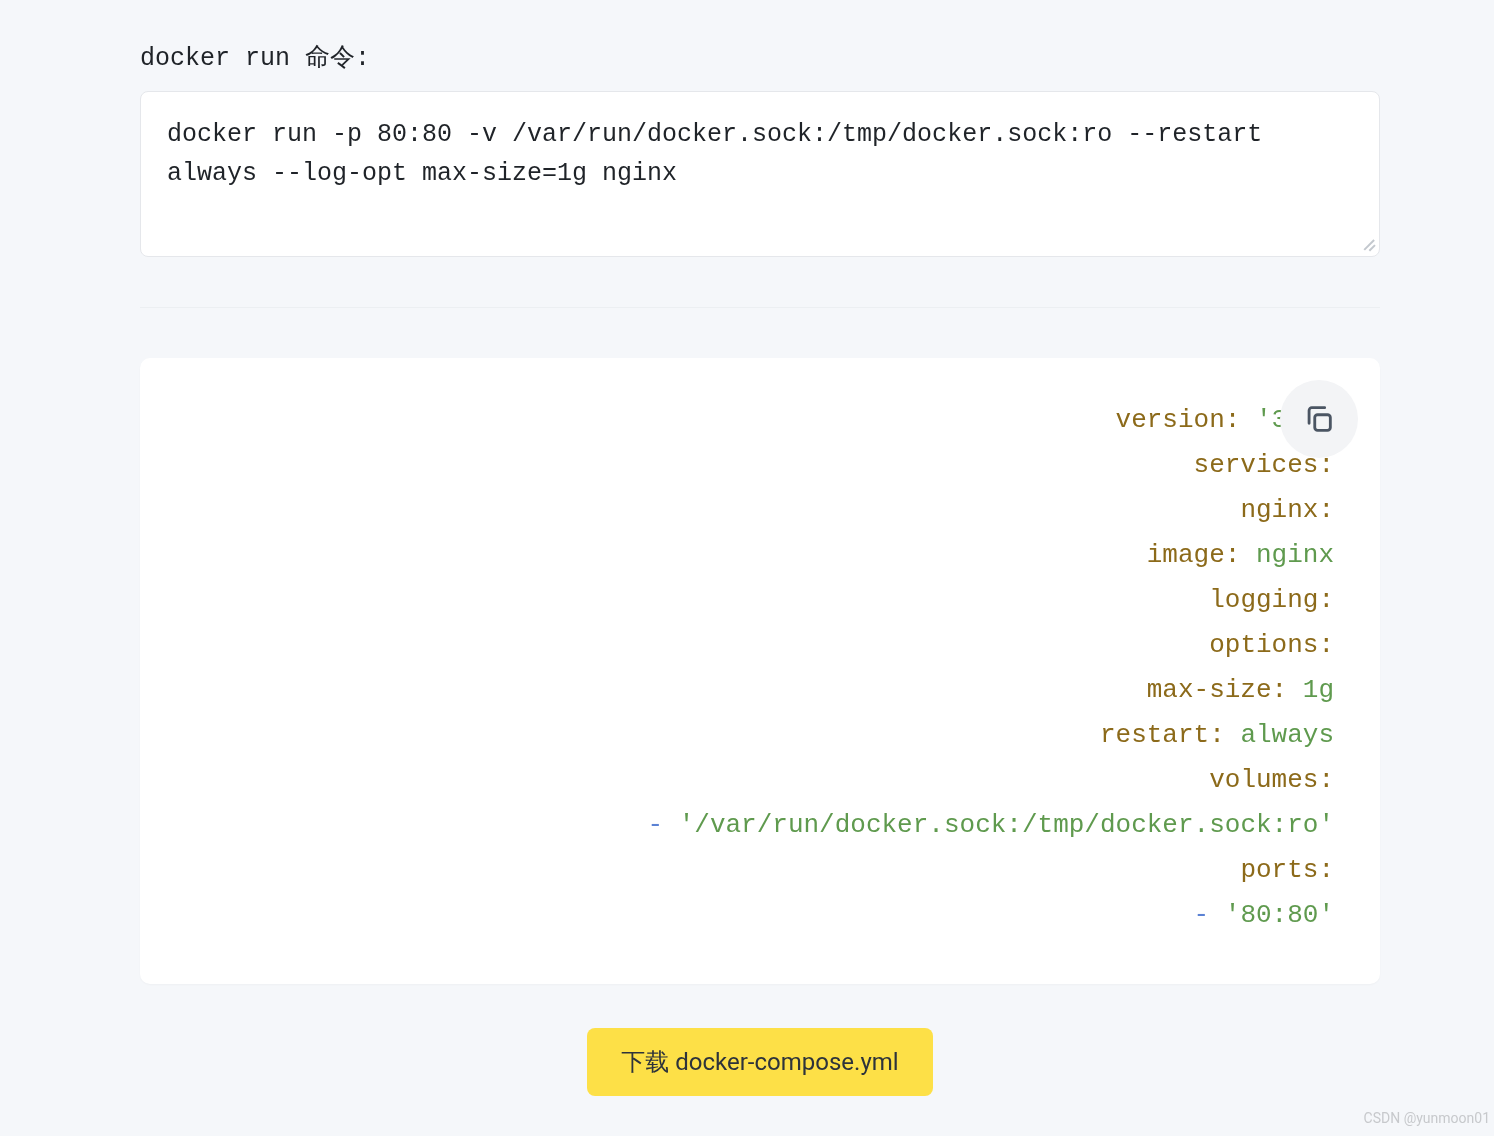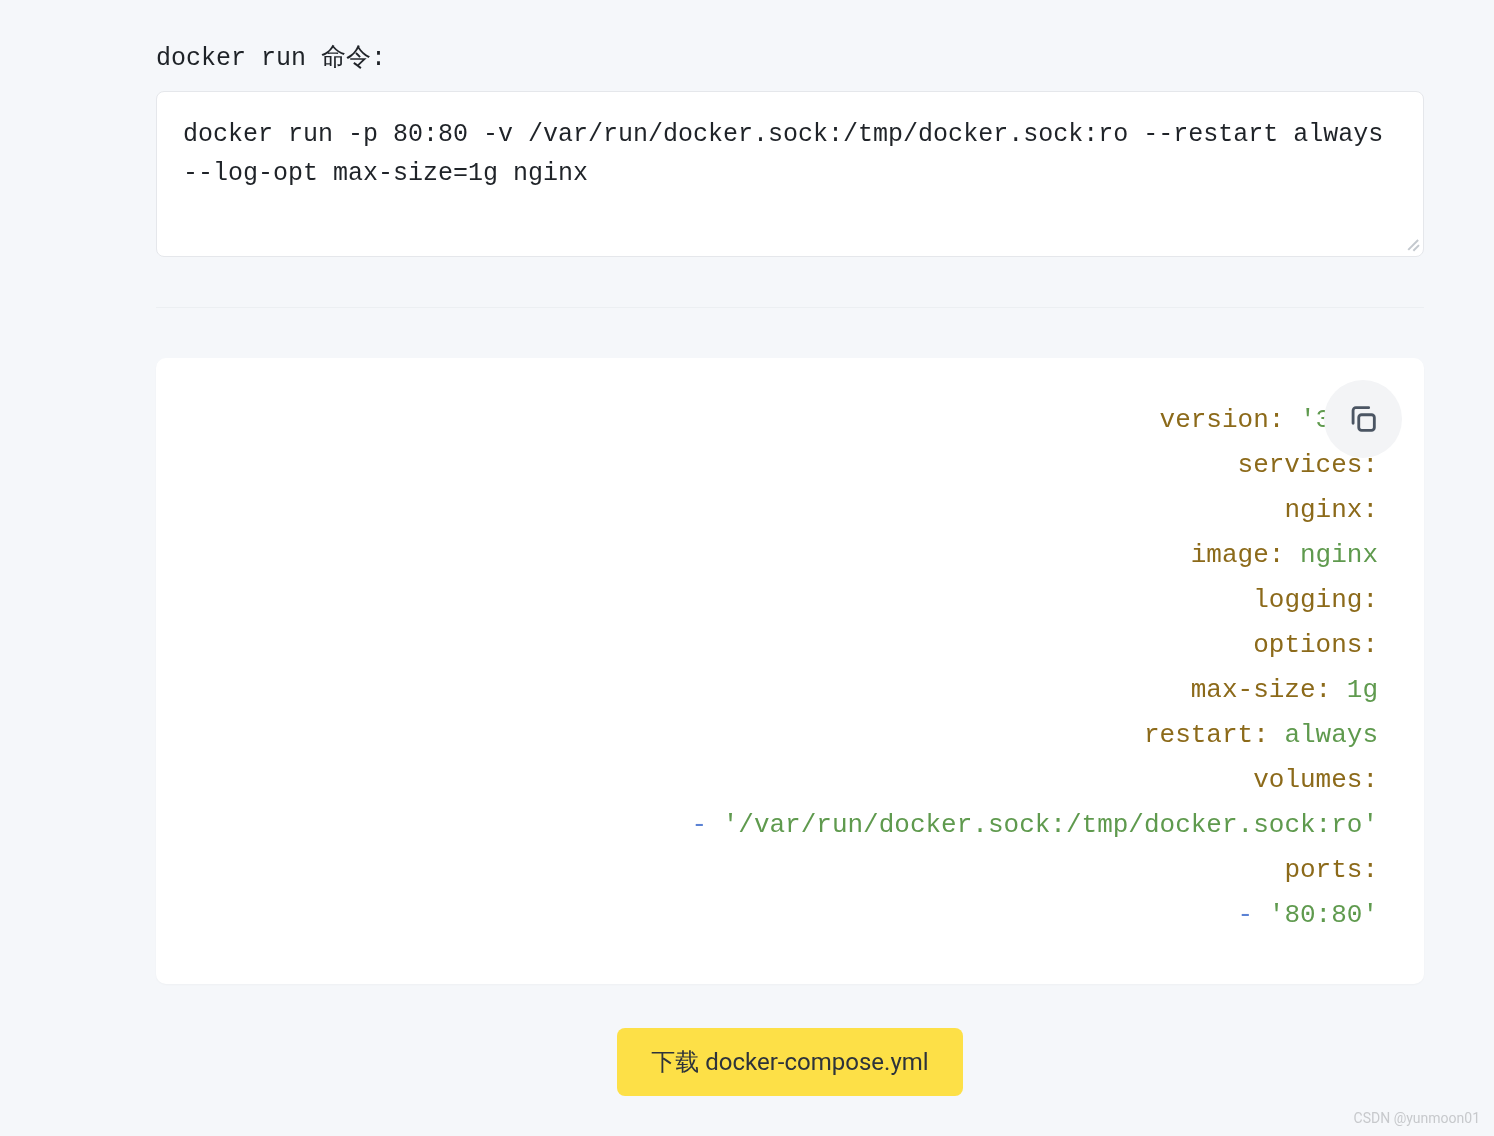--- a/index.html
+++ b/index.html
@@ -4,22 +4,21 @@
 <style>
   * { margin:0; padding:0; box-sizing:border-box; }
   body {
     width:1494px; height:1136px;
     background:#f5f7fa;
     font-family:-apple-system,BlinkMacSystemFont,"Segoe UI",Roboto,"Helvetica Neue",Arial,sans-serif;
     color:#1f2328;
     position:relative;
   }
   .page {
-    padding:40px 70px 0 140px;
-    margin-left:16px;
+    padding:40px 114px 0 140px;
   }
   .input-label {
     font-size:25px;
     font-weight:500;
     font-family:"SFMono-Regular",Consolas,"Liberation Mono",Menlo,monospace;
     margin-bottom:18px;
   }
   .input-card {
     background:#ffffff;
     border:1px solid #e5e7eb;
@@ -88,21 +87,21 @@
     border:none;
     border-radius:8px;
     padding:18px 34px;
     font-size:24px;
     color:#2d333b;
     cursor:pointer;
     font-family:inherit;
   }
 
   .watermark {
-    position:absolute; right:14px; bottom:10px;
+    position:absolute; right:4px; bottom:10px;
     font-size:14px; color:#c7c9cc;
   }
 </style>
 </head>
 <body>
 
 <div class="page">
 
   <div class="input-label">docker run 命令:</div>
 

